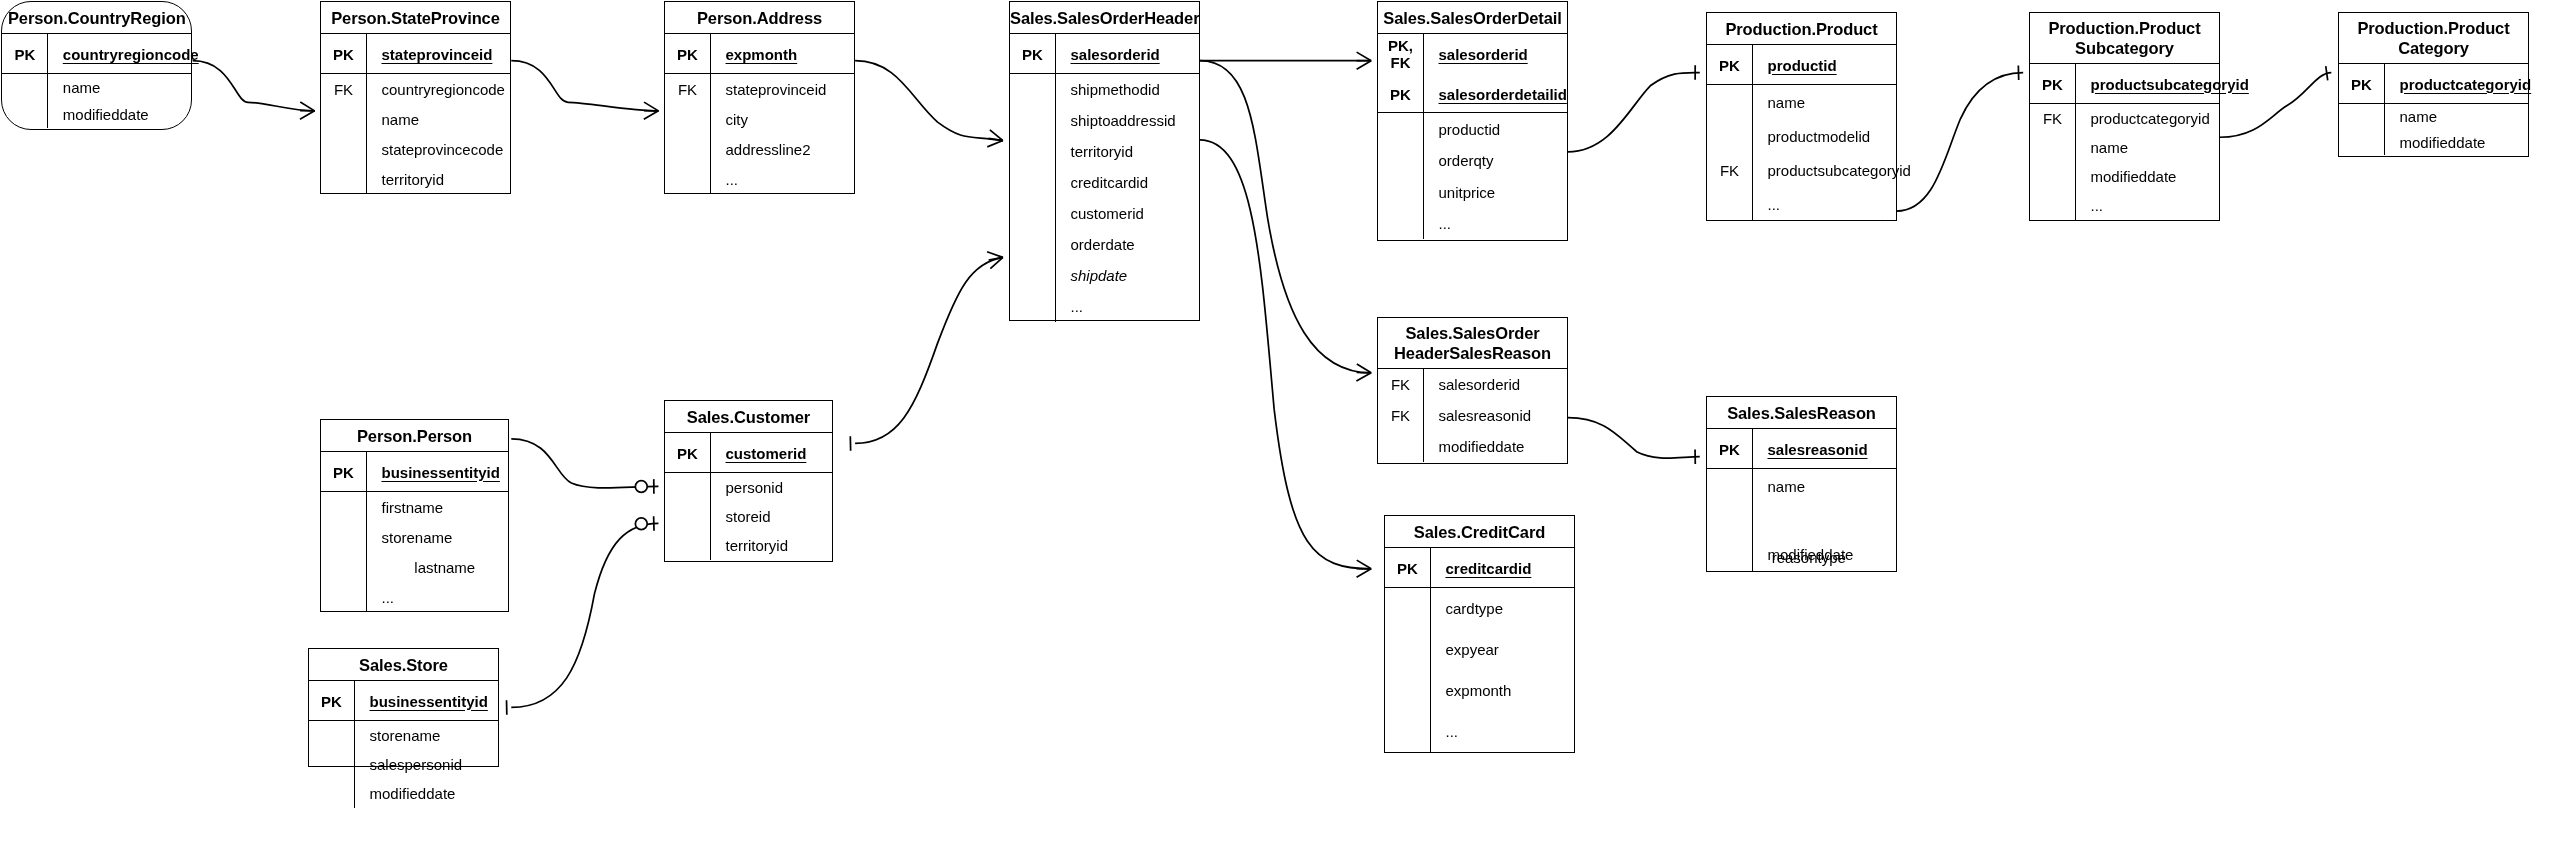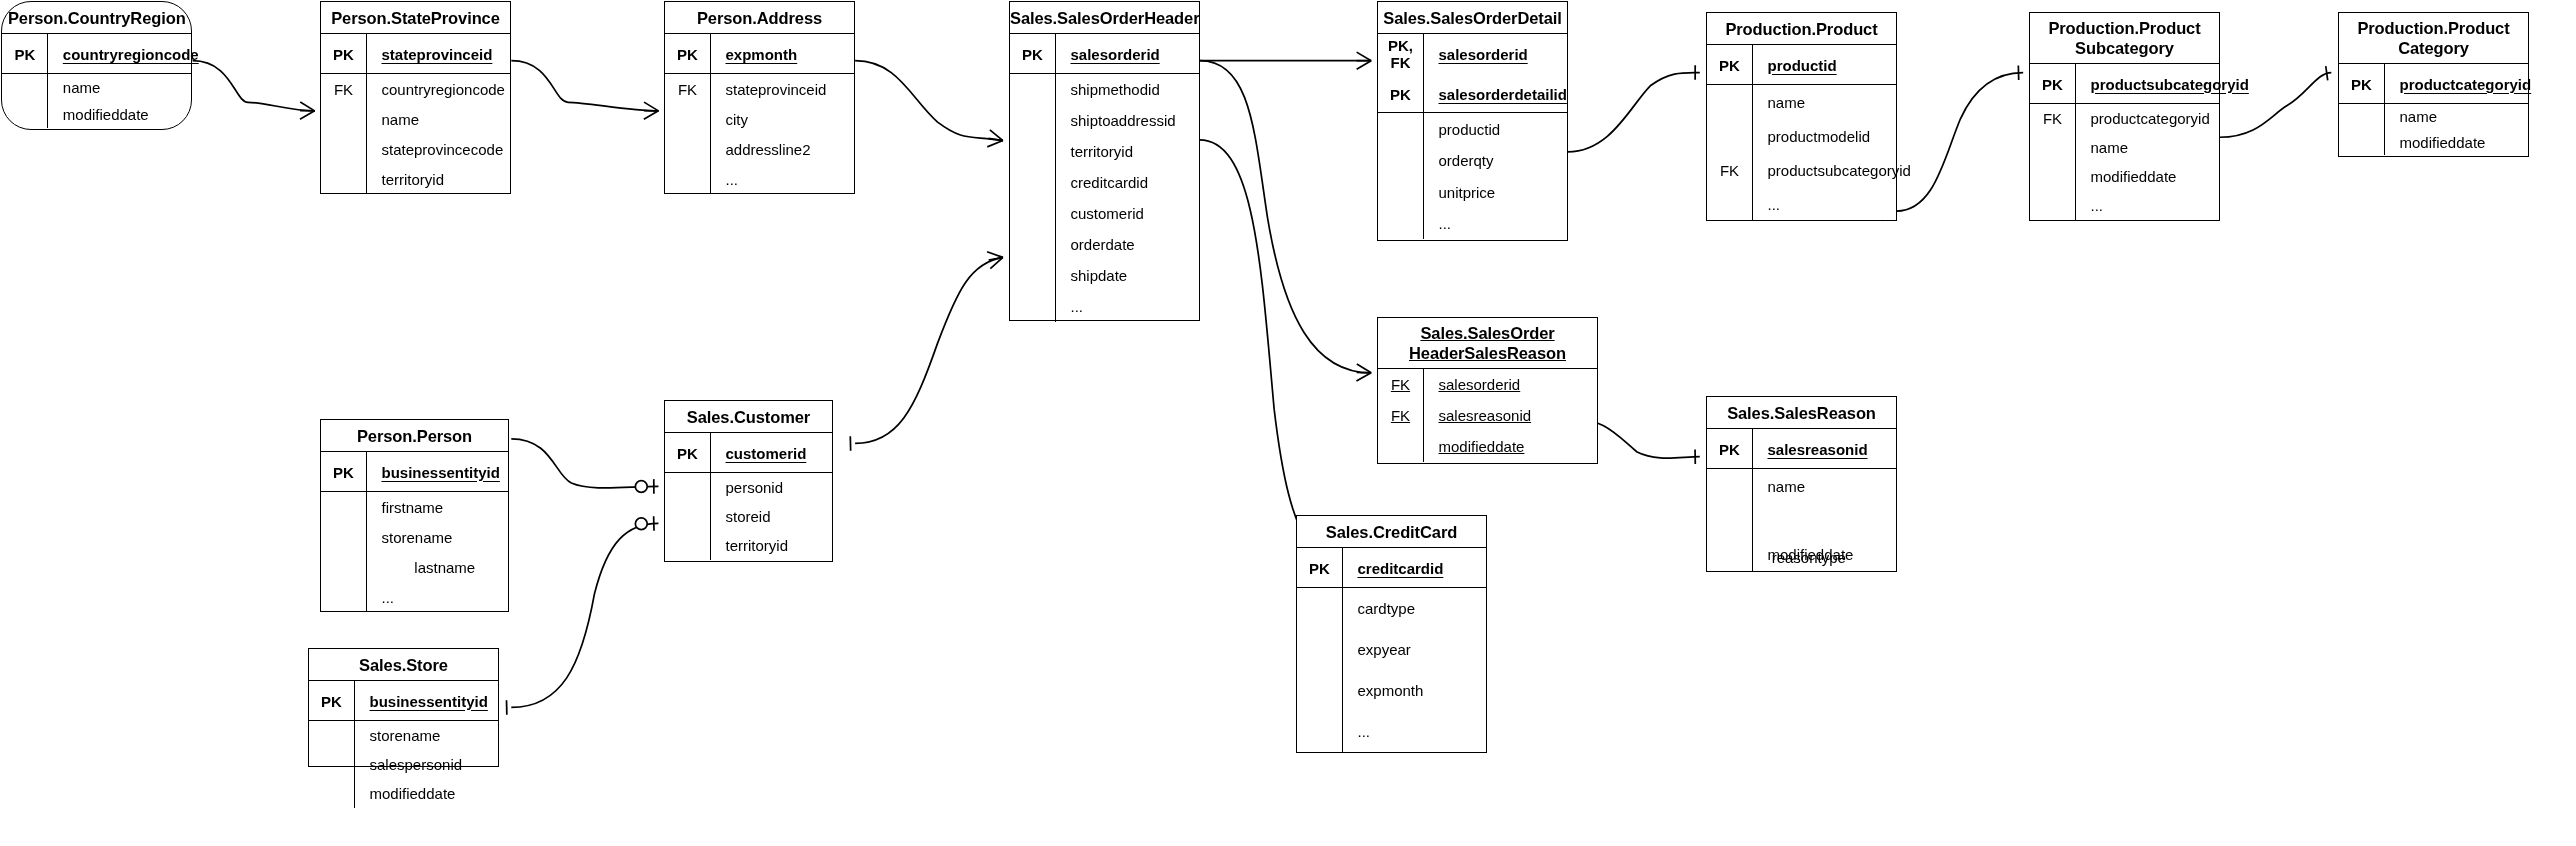--- a/index.html
+++ b/index.html
@@ -261,21 +261,21 @@
           <div class="fcell">creditcardid</div>
         </div>
         <div class="frow" style="height: 31px;">
           <div class="kcell"></div>
           <div class="fcell">customerid</div>
         </div>
         <div class="frow" style="height: 31px;">
           <div class="kcell"></div>
           <div class="fcell">orderdate</div>
         </div>
-        <div class="frow" style="height: 31px;">
+        <div class="frow" style="height: 31px; font-style: italic;">
           <div class="kcell"></div>
           <div class="fcell">shipdate</div>
         </div>
         <div class="frow" style="height: 31px;">
           <div class="kcell"></div>
           <div class="fcell">...</div>
         </div>
       </div>
     </div>
     <div class="entity" style="left: 1377px; top: 1.3px; width: 191px; height: 240px;">
@@ -485,21 +485,21 @@
         <div class="frow" style="height: 29px;">
           <div class="kcell"></div>
           <div class="fcell">salespersonid</div>
         </div>
         <div class="frow" style="height: 29px;">
           <div class="kcell"></div>
           <div class="fcell">modifieddate</div>
         </div>
       </div>
     </div>
-    <div class="entity" style="left: 1377px; top: 317px; width: 221px; height: 147px; text-decoration: underline;">
+    <div class="entity" style="left: 1377px; top: 317px; width: 191px; height: 147px;">
       <div class="ent-title" style="height: 51px;">
         <span>
           <div>Sales.SalesOrder</div>
           <div>HeaderSalesReason</div>
         </span>
       </div>
       <div class="ent-section" style="height: 92px;">
         <div class="frow" style="height: 31px;">
           <div class="kcell">FK</div>
           <div class="fcell">salesorderid</div>
@@ -534,21 +534,21 @@
         <div class="frow" style="height: 34px; flex-direction: column;">
           <div class="kcell"></div>
           <div class="fcell">reasontype</div>
         </div>
         <div class="frow" style="height: 34px;">
           <div class="kcell"></div>
           <div class="fcell">modifieddate</div>
         </div>
       </div>
     </div>
-    <div class="entity" style="left: 1296px; top: 515px; width: 191px; height: 238px;">
+    <div class="entity" style="left: 1384px; top: 515px; width: 191px; height: 238px;">
       <div class="ent-title" style="height: 32px;">
         <span>Sales.CreditCard</span>
       </div>
       <div class="ent-section pk-sec" style="height: 40px;">
         <div class="frow" style="height: 40px;">
           <div class="kcell bold">
             <span class="kline">PK</span>
           </div>
           <div class="fcell pk">creditcardid</div>
         </div>

